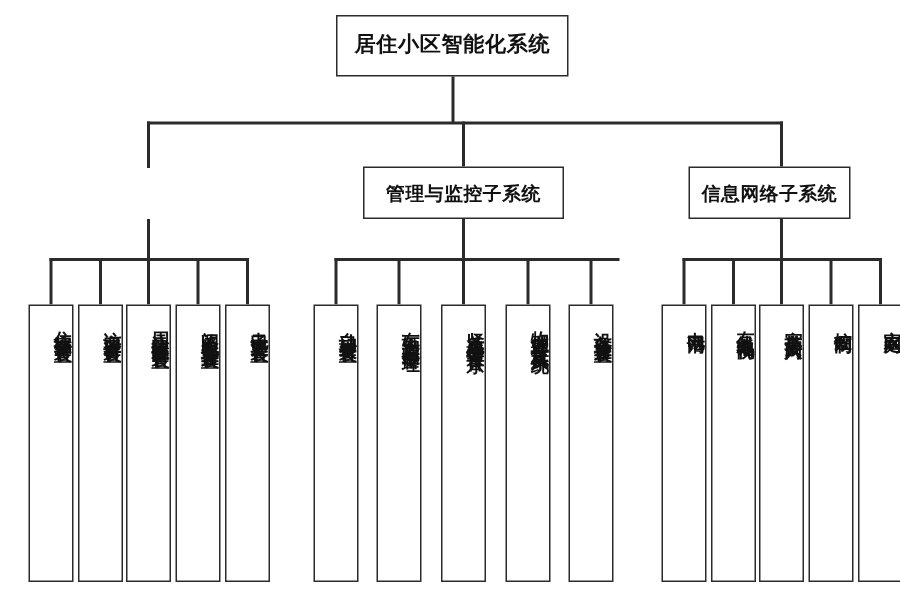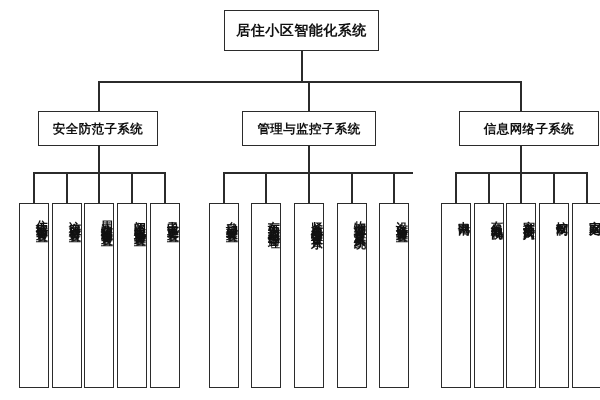--- a/index.html
+++ b/index.html
@@ -46,21 +46,21 @@
   
   .node.lvl2 {
     top: 111px;
     height: 35px;
     font-size: 12.5px;
     font-weight: bold;
     letter-spacing: 0.4px;
   }
   .node.lvl2.g0 { left: 26px;  width: 120px; }
   .node.lvl2.g1 { left: 230px; width: 134px; text-align: right; }
-  .node.lvl2.g2 { left: 447px; width: 140px; }
+  .node.lvl2.g2 { left: 447px; width: 108px; }
 
   
   .node.leaf {
     top: 203px;
     height: 185px;
     width: 30px;
     font-size: 12px;
     font-weight: bold;
     writing-mode: vertical-rl;
     text-orientation: upright;
@@ -91,21 +91,20 @@
   <div class="node root">居住小区智能化系统</div>
 
   <div class="vline" style="left:289px; top:51px; height:31px;"></div>
 
   <div class="hline" style="left:86px; top:81px; width:424px;"></div>
 
   <div class="vline" style="left:86px; top:81px; height:31px;"></div>
   <div class="vline" style="left:296px; top:81px; height:31px;"></div>
   <div class="vline" style="left:508px; top:81px; height:31px;"></div>
 
-  <div class="node lvl2 g0">安全防范子系统</div>
   <div class="node lvl2 g1">管理与监控子系统</div>
   <div class="node lvl2 g2">信息网络子系统</div>
 
   <div class="vline" style="left:86px; top:146px; height:26px;"></div>
   <div class="hline" style="left:21px; top:172px; width:131px;"></div>
   <div class="vline" style="left:21px;  top:172px; height:31px;"></div>
   <div class="vline" style="left:54px;  top:172px; height:31px;"></div>
   <div class="vline" style="left:86px;  top:172px; height:31px;"></div>
   <div class="vline" style="left:119px; top:172px; height:31px;"></div>
   <div class="vline" style="left:152px; top:172px; height:31px;"></div>

